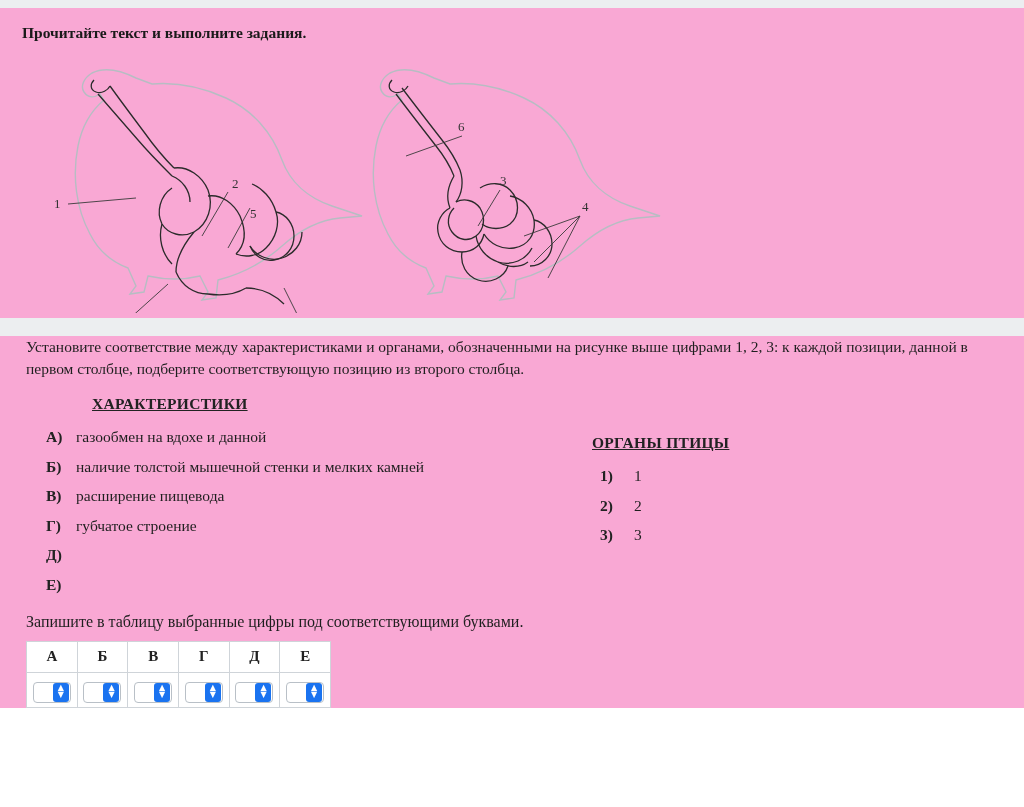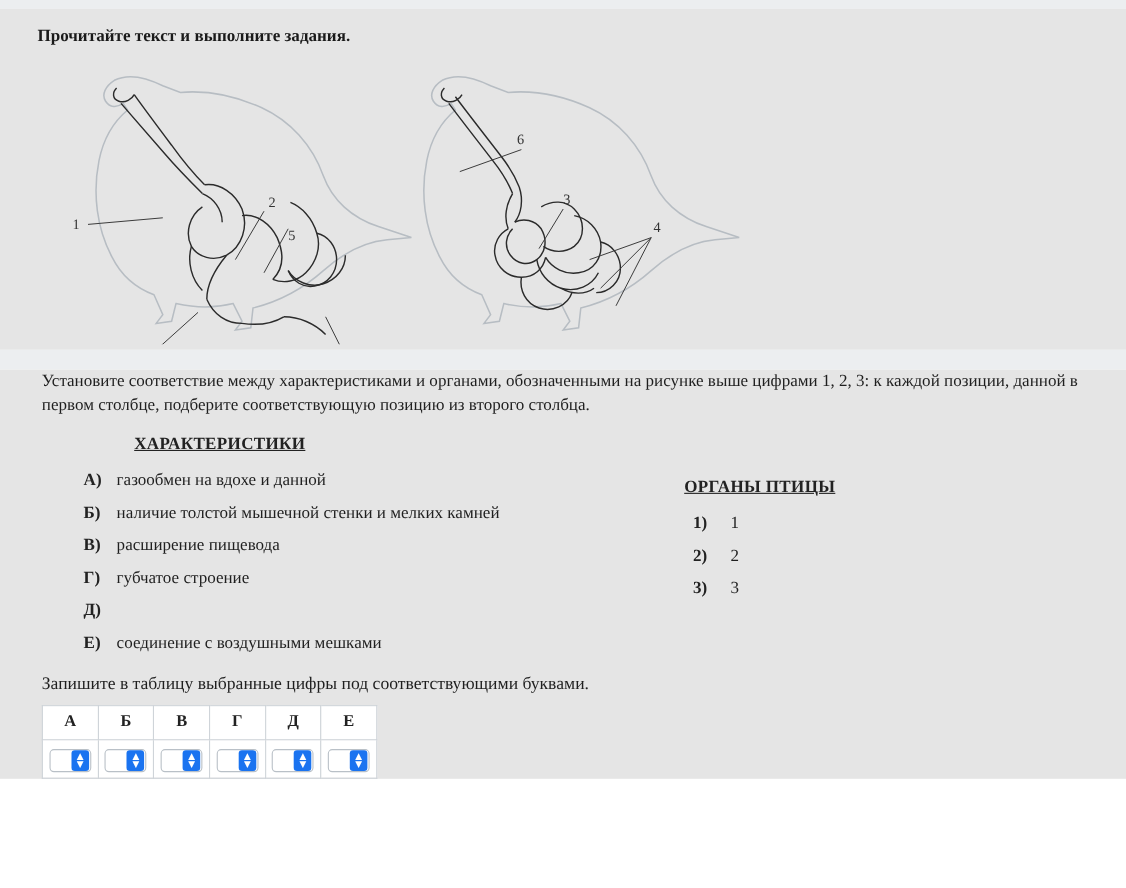--- a/index.html
+++ b/index.html
@@ -22,22 +22,22 @@
     height: 8px;
     background: #eceef0;
     width: 100%;
   }
   .section-gap {
     height: 18px;
     background: #eceef0;
     width: 100%;
   }
   .block {
-    background: #e5e5e5;
-    padding: 0 34px;
+    background: #f9a8d4;
+    padding: 0 22px;
   }
   .task-title {
     font-weight: bold;
     font-size: 15.5px;
     color: #1a1a1a;
     padding-top: 16px;
     padding-bottom: 6px;
     font-family: "Liberation Serif", serif;
   }
   .figure-wrap {
@@ -59,21 +59,20 @@
   .intro {
     font-size: 15.5px;
     line-height: 1.45;
     color: #1f1f1f;
     padding: 0 4px 8px 4px;
     max-width: 980px;
   }
   .columns {
     display: flex;
     padding-top: 6px;
-    justify-content: center;
   }
   .col-left {
     width: 490px;
     padding-left: 10px;
   }
   .col-right {
     width: 420px;
   }
   .col-head {
     font-weight: bold;
@@ -292,21 +291,20 @@
         </div>
         <div class="row-item">
           <span class="row-key">Г)</span>
           <span class="row-text">губчатое строение</span>
         </div>
         <div class="row-item">
           <span class="row-key">Д)</span>
         </div>
         <div class="row-item">
           <span class="row-key">Е)</span>
-          <span class="row-text">соединение с воздушными мешками</span>
         </div>
       </div>
 
       <div class="col-right">
         <div class="col-head right-head">ОРГАНЫ ПТИЦЫ</div>
 
         <div class="row-item">
           <span class="row-key">1)</span>
           <span class="row-text">1</span>
         </div>

